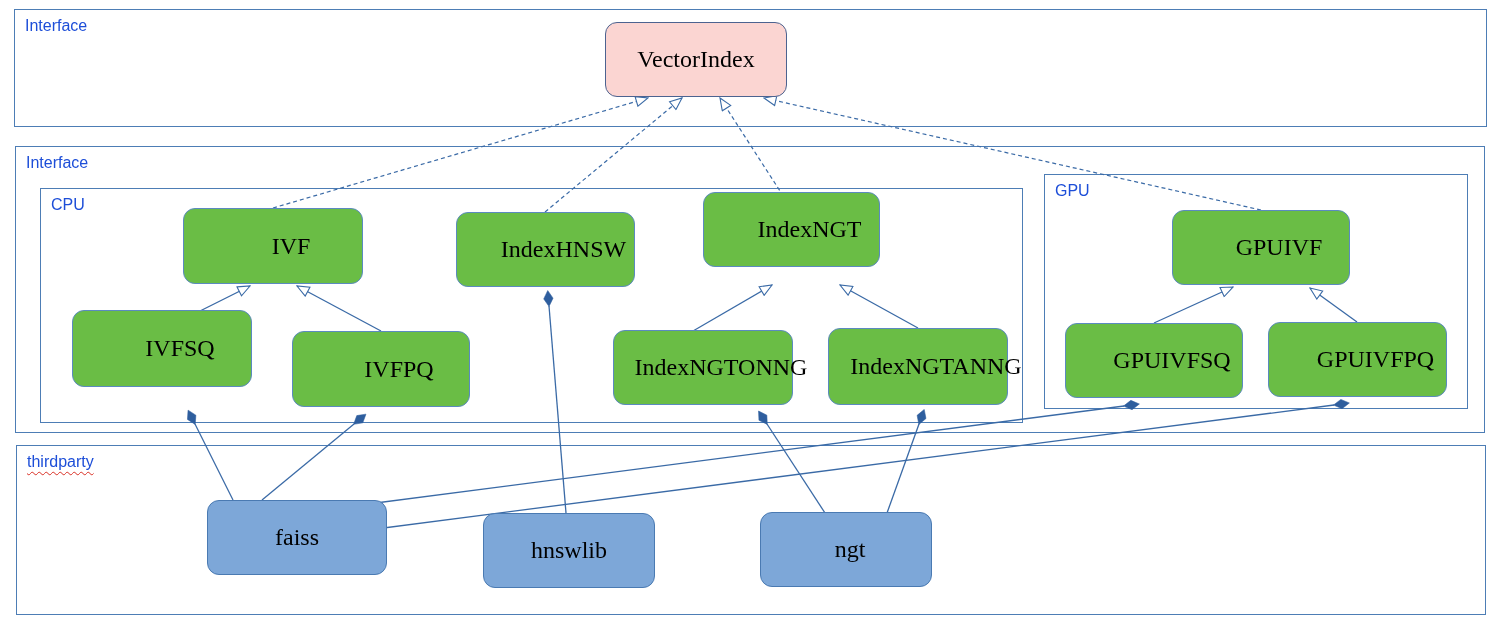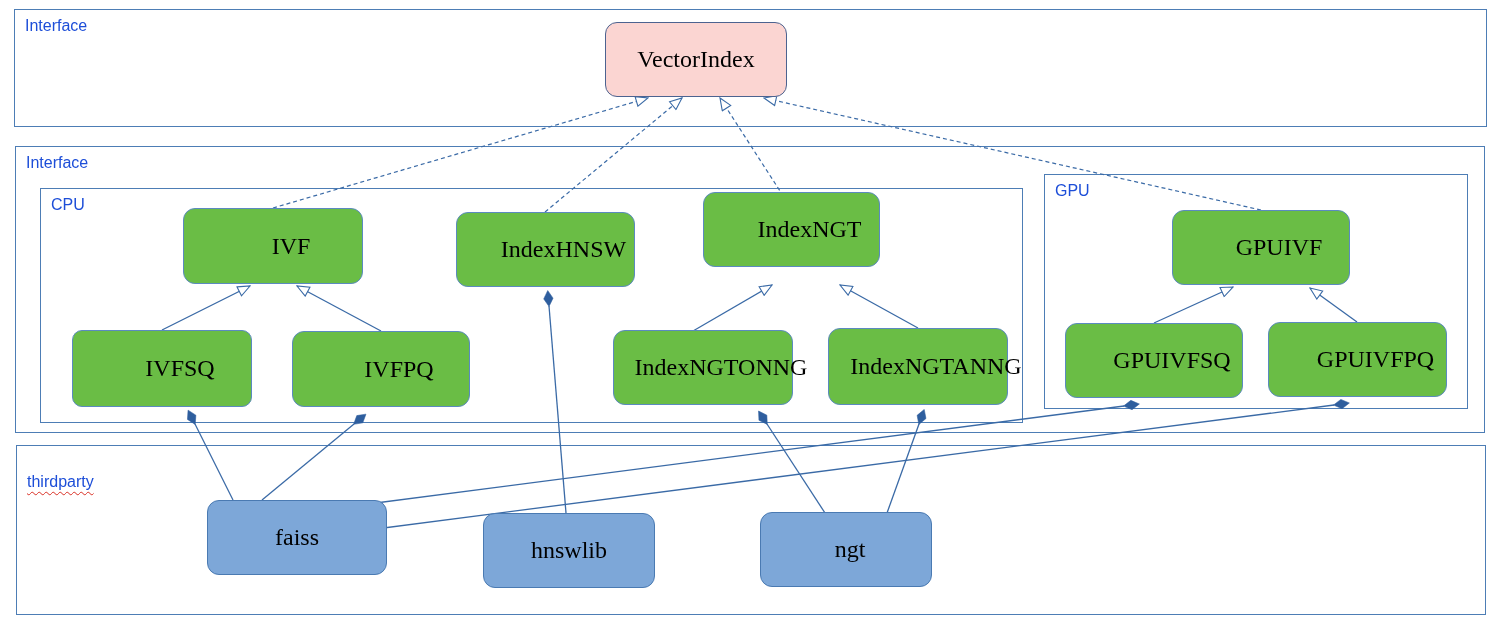--- a/index.html
+++ b/index.html
@@ -33,21 +33,20 @@
     background: transparent;
   }
   #c-interface  { left: 14px;   top: 9px;   width: 1473px; height: 118px; }
   #c-implement  { left: 15px;   top: 146px; width: 1470px; height: 287px; }
   #c-cpu        { left: 40px;   top: 188px; width: 983px;  height: 235px; }
   #c-gpu        { left: 1044px; top: 174px; width: 424px;  height: 235px; }
   #c-thirdparty { left: 16px;   top: 445px; width: 1470px; height: 170px; }
   #c-thirdparty .container-label {
     text-decoration: underline wavy #d93025 1px;
     text-underline-offset: 4px;
-    margin-top: 20px;
   }
   
   #edges {
     position: absolute;
     left: 0; top: 0;
     width: 1503px; height: 628px;
     pointer-events: none;
     z-index: 5;
   }
   
@@ -65,21 +64,21 @@
     text-align: left;
   }
   .node.green { background: #6abd45; border: 1.2px solid #5b8ac0; padding-left: 36px; }
   .node.blue  { background: #7da7d8; border: 1.2px solid #4a7ab2; }
   .node.pink  { background: #fbd5d2; border: 1.5px solid #4c6390; }
 
   #n-vectorindex   { left: 605px;  top: 22px;  width: 182px; height: 75px; }
   #n-ivf           { left: 183px;  top: 208px; width: 180px; height: 76px; }
   #n-indexhnsw     { left: 456px;  top: 212px; width: 179px; height: 75px; }
   #n-indexngt      { left: 703px;  top: 192px; width: 177px; height: 75px; }
-  #n-ivfsq         { left: 72px;   top: 330px; width: 180px; height: 77px; border-radius: 10px; }
+  #n-ivfsq         { left: 72px;   top: 310px; width: 180px; height: 77px; }
   #n-ivfpq         { left: 292px;  top: 331px; width: 178px; height: 76px; }
   #n-indexngtonng  { left: 613px;  top: 330px; width: 180px; height: 75px; }
   #n-indexngtanng  { left: 828px;  top: 328px; width: 180px; height: 77px; }
   #n-gpuivf        { left: 1172px; top: 210px; width: 178px; height: 75px; }
   #n-gpuivfsq      { left: 1065px; top: 323px; width: 178px; height: 75px; }
   #n-gpuivfpq      { left: 1268px; top: 322px; width: 179px; height: 75px; }
   #n-faiss         { left: 200px;  top: 500px; width: 180px; height: 75px; margin-left: 7px; }
   #n-hnswlib       { left: 483px;  top: 513px; width: 172px; height: 75px; }
   #n-ngt           { left: 760px;  top: 512px; width: 172px; height: 75px; padding-left: 8px; }
 

